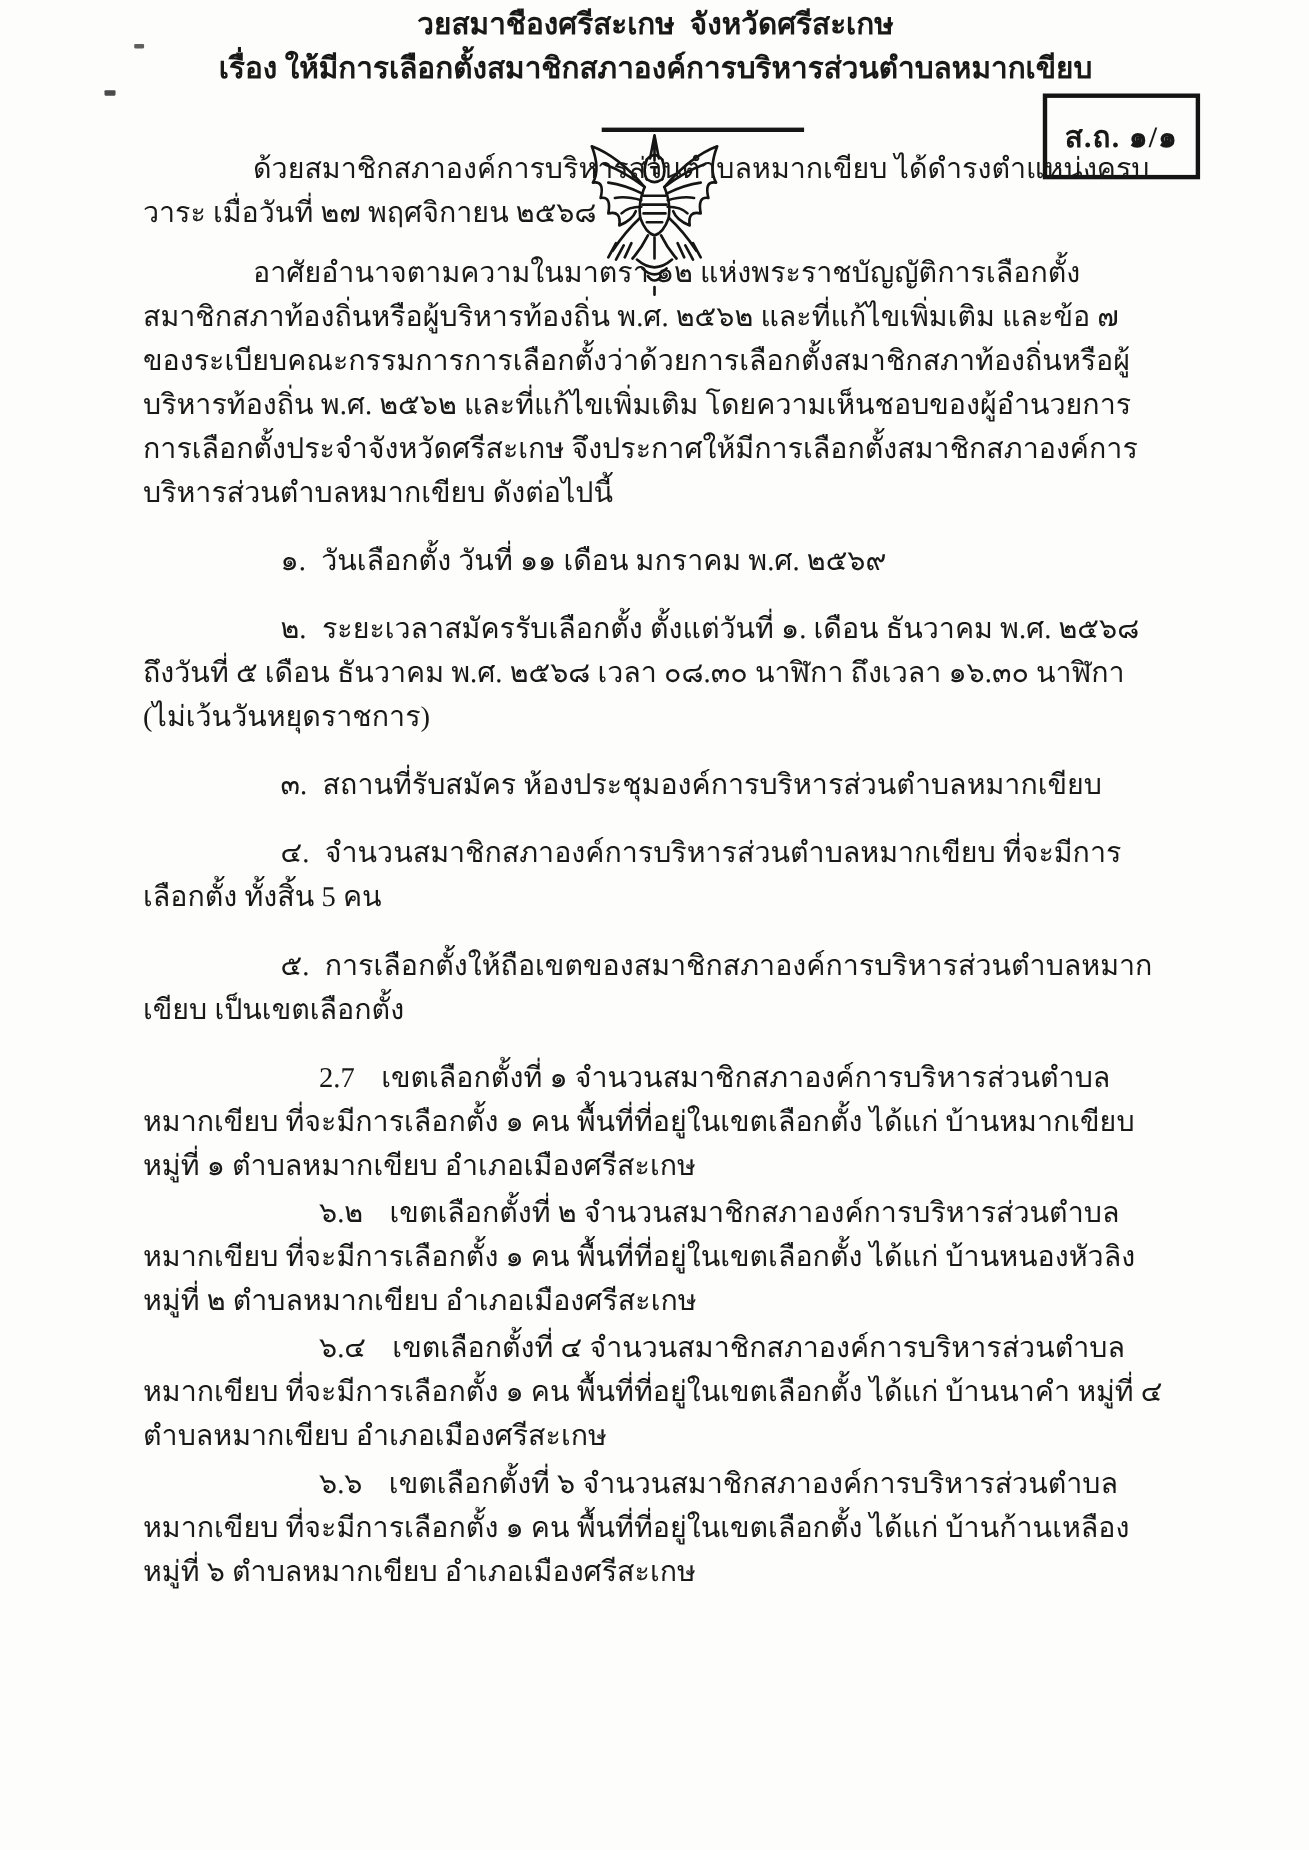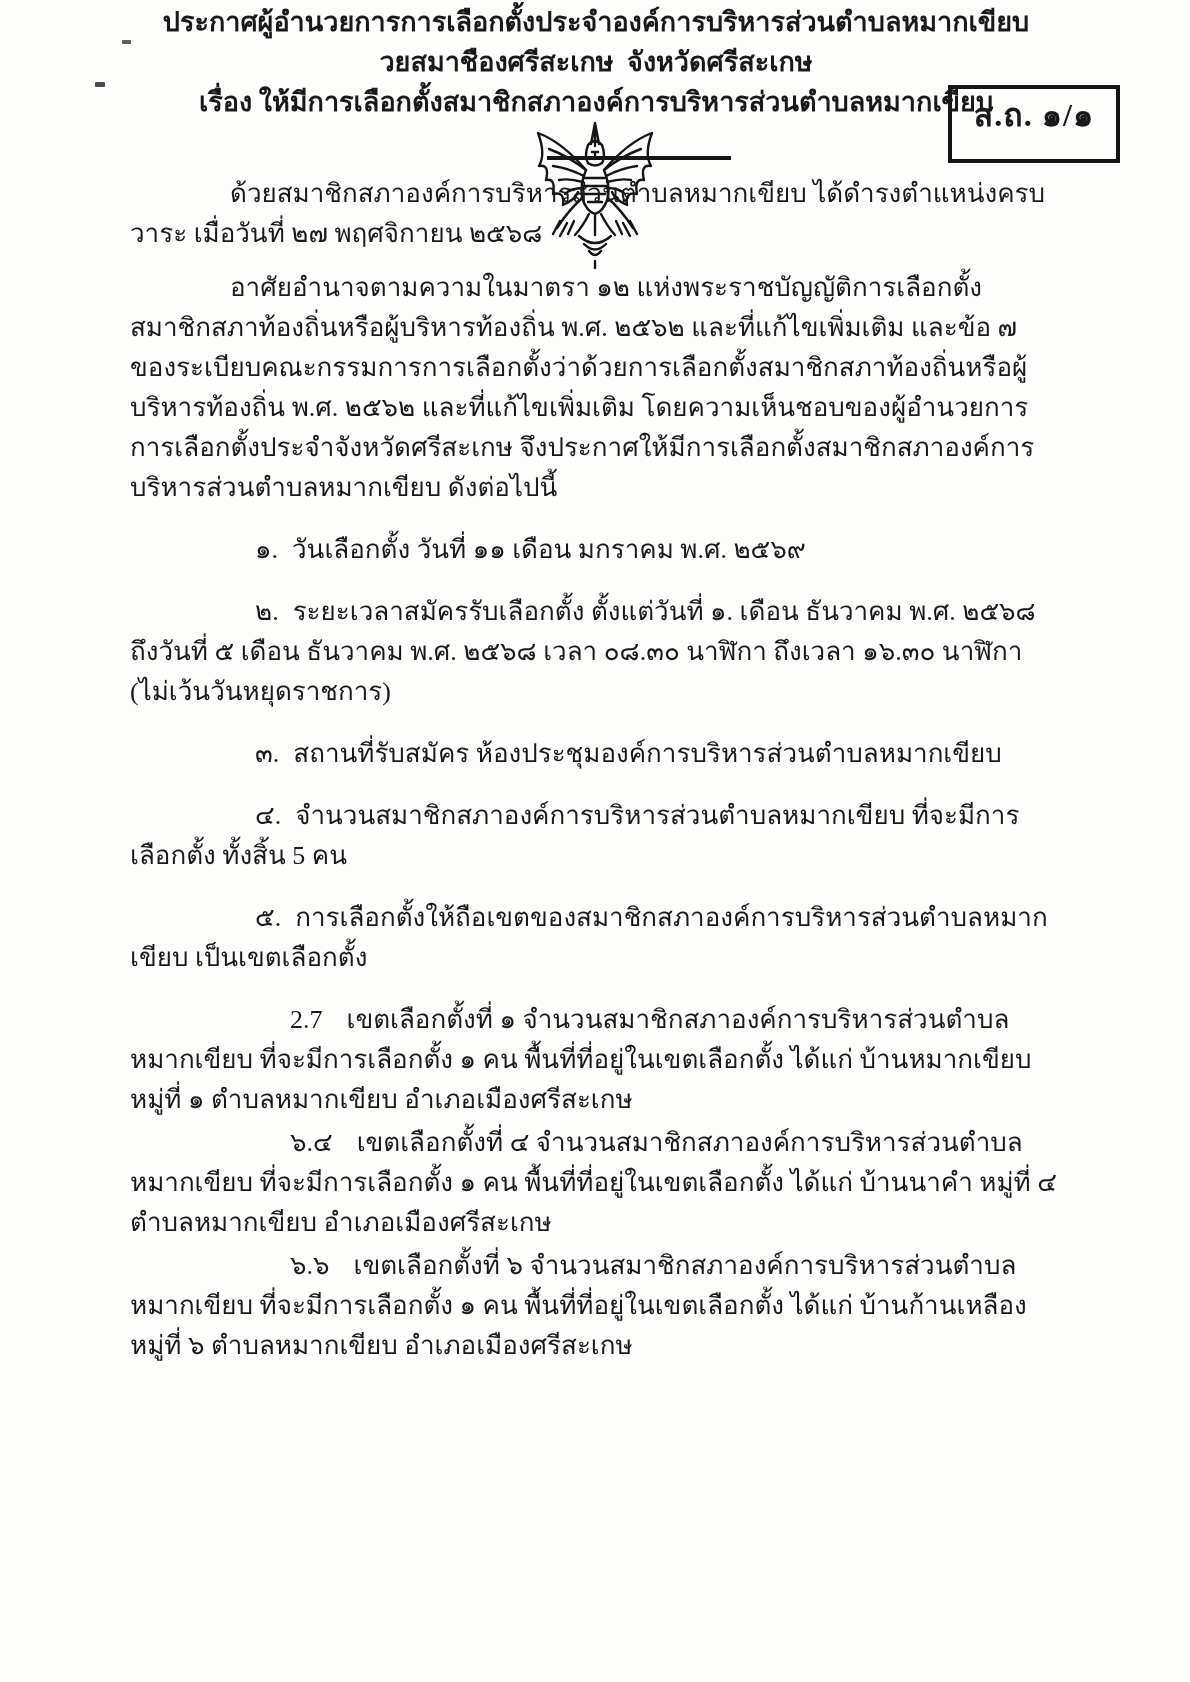--- a/index.html
+++ b/index.html
@@ -20,24 +20,24 @@
     right: 128px;
     top: 0;
   }
   .scan-mark { position: absolute; background: #2a2a2a; border-radius: 1px; }
   .mark1 { left: 122px; top: 40px; width: 9px; height: 4px; opacity: .75; }
   .mark2 { left: 95px; top: 82px; width: 10px; height: 5px; opacity: .85; }
 
   .form-code-box {
     position: absolute;
     left: 948px; top: 85px;
-    width: 172px; height: 78px;
+    width: 143px; height: 78px;
     border: 4px solid #141414;
-    display: flex; align-items: flex-start; justify-content: center;
-    font-size: 32px;
+    display: flex; align-items: center; justify-content: center;
+    font-size: 27px;
     font-weight: bold;
     letter-spacing: 1px;
   }
 
   .emblem { width: 154px; margin: 118px auto 0; text-align: center; }
   .emblem svg { display: block; }
 
   .title-block {
     text-align: center;
     font-weight: bold;
@@ -114,40 +114,40 @@
 
         <path d="M71 96 Q65 108 57 117 M77 98 L77 117 M83 96 Q89 108 97 117"></path>
 
         <path d="M61 118 Q77 132 93 118 M66 126 Q77 137 88 126 M71 133 Q77 141 83 133 M77 143 L77 150"></path>
       </g>
     </svg>
   </div>
 
   <div class="content">
     <div class="title-block">
-      <div>ประกาศผู้อำนวยการการเลือกตั้งประจำองค์การบริหารส่วนตำบลหมากเขียบ</div>
       <div>วยสมาชืองศรีสะเกษ  จังหวัดศรีสะเกษ</div>
       <div>เรื่อง ให้มีการเลือกตั้งสมาชิกสภาองค์การบริหารส่วนตำบลหมากเขียบ</div>
     </div>
 
     <div class="divider"></div>
 
     <div class="body-text">
       <p class="para">ด้วยสมาชิกสภาองค์การบริหารส่วนตำบลหมากเขียบ ได้ดำรงตำแหน่งครบวาระ เมื่อวันที่ ๒๗ พฤศจิกายน ๒๕๖๘</p>
       <p class="para">อาศัยอำนาจตามความในมาตรา ๑๒ แห่งพระราชบัญญัติการเลือกตั้งสมาชิกสภาท้องถิ่นหรือผู้บริหารท้องถิ่น พ.ศ. ๒๕๖๒ และที่แก้ไขเพิ่มเติม และข้อ ๗ ของระเบียบคณะกรรมการการเลือกตั้งว่าด้วยการเลือกตั้งสมาชิกสภาท้องถิ่นหรือผู้บริหารท้องถิ่น พ.ศ. ๒๕๖๒ และที่แก้ไขเพิ่มเติม โดยความเห็นชอบของผู้อำนวยการการเลือกตั้งประจำจังหวัดศรีสะเกษ จึงประกาศให้มีการเลือกตั้งสมาชิกสภาองค์การบริหารส่วนตำบลหมากเขียบ ดังต่อไปนี้</p>
 
       <div>
         <p class="item"><span class="num">๑.</span><span>วันเลือกตั้ง วันที่ ๑๑ เดือน มกราคม พ.ศ. ๒๕๖๙</span></p>
         <p class="item"><span class="num">๒.</span><span>ระยะเวลาสมัครรับเลือกตั้ง ตั้งแต่วันที่ ๑. เดือน ธันวาคม พ.ศ. ๒๕๖๘ ถึงวันที่ ๕ เดือน ธันวาคม พ.ศ. ๒๕๖๘ เวลา ๐๘.๓๐ นาฬิกา ถึงเวลา ๑๖.๓๐ นาฬิกา (ไม่เว้นวันหยุดราชการ)</span></p>
         <p class="item"><span class="num">๓.</span><span>สถานที่รับสมัคร ห้องประชุมองค์การบริหารส่วนตำบลหมากเขียบ</span></p>
         <p class="item"><span class="num">๔.</span><span>จำนวนสมาชิกสภาองค์การบริหารส่วนตำบลหมากเขียบ ที่จะมีการเลือกตั้ง ทั้งสิ้น 5 คน</span></p>
         <p class="item"><span class="num">๕.</span><span>การเลือกตั้งให้ถือเขตของสมาชิกสภาองค์การบริหารส่วนตำบลหมากเขียบ เป็นเขตเลือกตั้ง</span></p>
       </div>
 
       <div>
         <p class="sub"><span class="num">2.7</span><span>เขตเลือกตั้งที่ ๑ จำนวนสมาชิกสภาองค์การบริหารส่วนตำบลหมากเขียบ ที่จะมีการเลือกตั้ง ๑  คน พื้นที่ที่อยู่ในเขตเลือกตั้ง ได้แก่ บ้านหมากเขียบ หมู่ที่ ๑ ตำบลหมากเขียบ อำเภอเมืองศรีสะเกษ</span></p>
+        <p class="sub"><span class="num">๖.๒</span><span>เขตเลือกตั้งที่ ๒ จำนวนสมาชิกสภาองค์การบริหารส่วนตำบลหมากเขียบ ที่จะมีการเลือกตั้ง ๑ คน พื้นที่ที่อยู่ในเขตเลือกตั้ง ได้แก่ บ้านหนองหัวลิง หมู่ที่ ๒ ตำบลหมากเขียบ อำเภอเมืองศรีสะเกษ</span></p>
         <p class="sub"><span class="num">๖.๔</span><span>เขตเลือกตั้งที่ ๔ จำนวนสมาชิกสภาองค์การบริหารส่วนตำบลหมากเขียบ ที่จะมีการเลือกตั้ง ๑ คน พื้นที่ที่อยู่ในเขตเลือกตั้ง ได้แก่ บ้านนาคำ หมู่ที่ ๔ ตำบลหมากเขียบ อำเภอเมืองศรีสะเกษ</span></p>
         <p class="sub"><span class="num">๖.๖</span><span>เขตเลือกตั้งที่ ๖ จำนวนสมาชิกสภาองค์การบริหารส่วนตำบลหมากเขียบ ที่จะมีการเลือกตั้ง ๑ คน พื้นที่ที่อยู่ในเขตเลือกตั้ง ได้แก่ บ้านก้านเหลือง หมู่ที่ ๖ ตำบลหมากเขียบ อำเภอเมืองศรีสะเกษ</span></p>
       </div>
 
     </div>
   </div>
 </div>
 
 </body></html>

